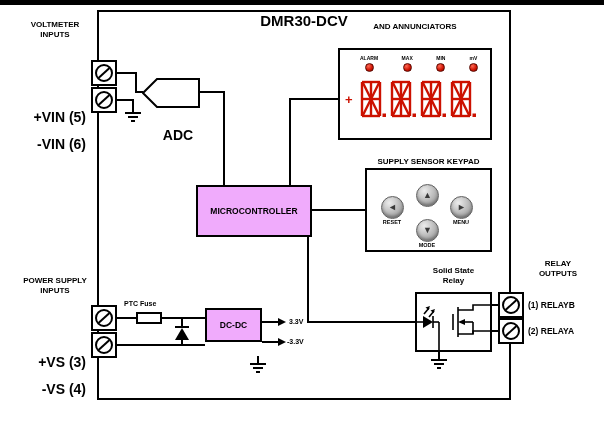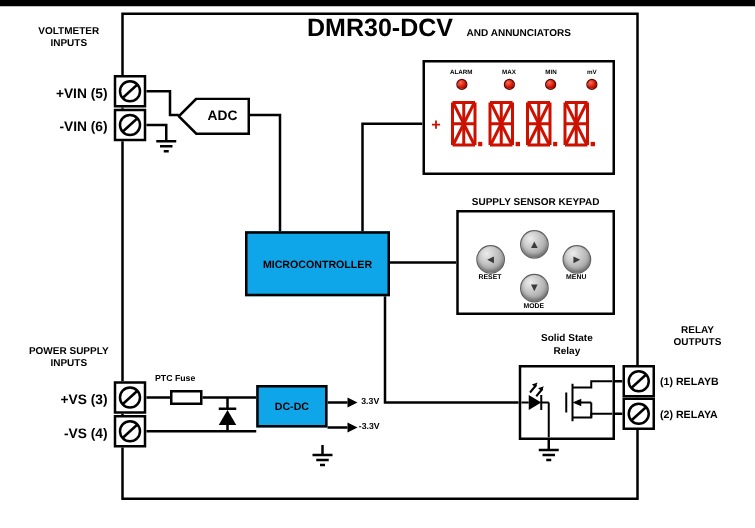--- a/index.html
+++ b/index.html
@@ -1,21 +1,21 @@
 <!DOCTYPE html>
 <html><head>
 <meta charset="utf-8">
 <style>
   html,body { margin:0; padding:0; background:#fff; }
   .stage { position:relative; width:604px; height:422px; background:#ffffff;
            font-family:"Liberation Sans", sans-serif; color:#000; overflow:hidden; }
   .abs { position:absolute; }
   .toprule { position:absolute; left:0; top:0; width:604px; height:5px; background:#000; }
   .outline { position:absolute; border:2px solid #000; background:transparent; box-sizing:border-box; }
-  .block { position:absolute; border:2px solid #000; background:#0ea5e9; box-sizing:border-box;
+  .block { position:absolute; border:2px solid #000; background:#f0abfc; box-sizing:border-box;
            display:flex; align-items:center; justify-content:center; font-weight:bold; }
   .lbl { position:absolute; font-weight:bold; line-height:1.2; }
   .ctr { text-align:center; }
   .rt  { text-align:right; }
   .wiring { position:absolute; left:0; top:0; width:604px; height:422px; }
   .terminal { position:absolute; width:26px; height:26px; border:2px solid #000; background:#fff;
               box-sizing:border-box; display:flex; align-items:center; justify-content:center; }
   .ann-row { position:absolute; display:flex; justify-content:space-between; }
   .ann-item { display:flex; flex-direction:column; align-items:center; gap:2px; }
   .ann-label { font-size:5px; font-weight:bold; }
@@ -23,24 +23,24 @@
          background: radial-gradient(circle at 35% 30%, #ff6a55, #cc1100 60%, #7e0a00);
          border:0.5px solid #5a0800; }
   .digits-row { position:absolute; display:flex; gap:4px; }
   .plus-sign { position:absolute; font-size:13px; font-weight:bold; color:#cc1100; }
   .btn { position:absolute; width:21px; height:21px; border-radius:50%;
          background: radial-gradient(circle at 35% 28%, #ececec, #b5b5b5 55%, #848484);
          border:1px solid #5f5f5f; box-shadow: inset 0 -2px 3px rgba(0,0,0,0.3);
          display:flex; align-items:center; justify-content:center; }
   .btn-glyph { font-size:9px; color:#3a3a3a; line-height:1; }
   .btn-label { position:absolute; font-size:5.5px; font-weight:bold; text-align:center; }
-  .title { position:absolute; font-size:20px; font-weight:bold; text-align:center; }
+  .title { position:absolute; font-size:15px; font-weight:bold; text-align:center; }
   .h8 { font-size:8px; }
   .h85 { font-size:8.5px; }
-  .h9 { font-size:11px; }
+  .h9 { font-size:14px;margin-top:40px; }
   .h7 { font-size:7px; }
 </style>
 </head>
 <body>
 
 <div class="stage">
 
   <div class="toprule"></div>
 
   <svg class="wiring" viewBox="0 0 604 422" fill="none" stroke="#000" stroke-width="2">

